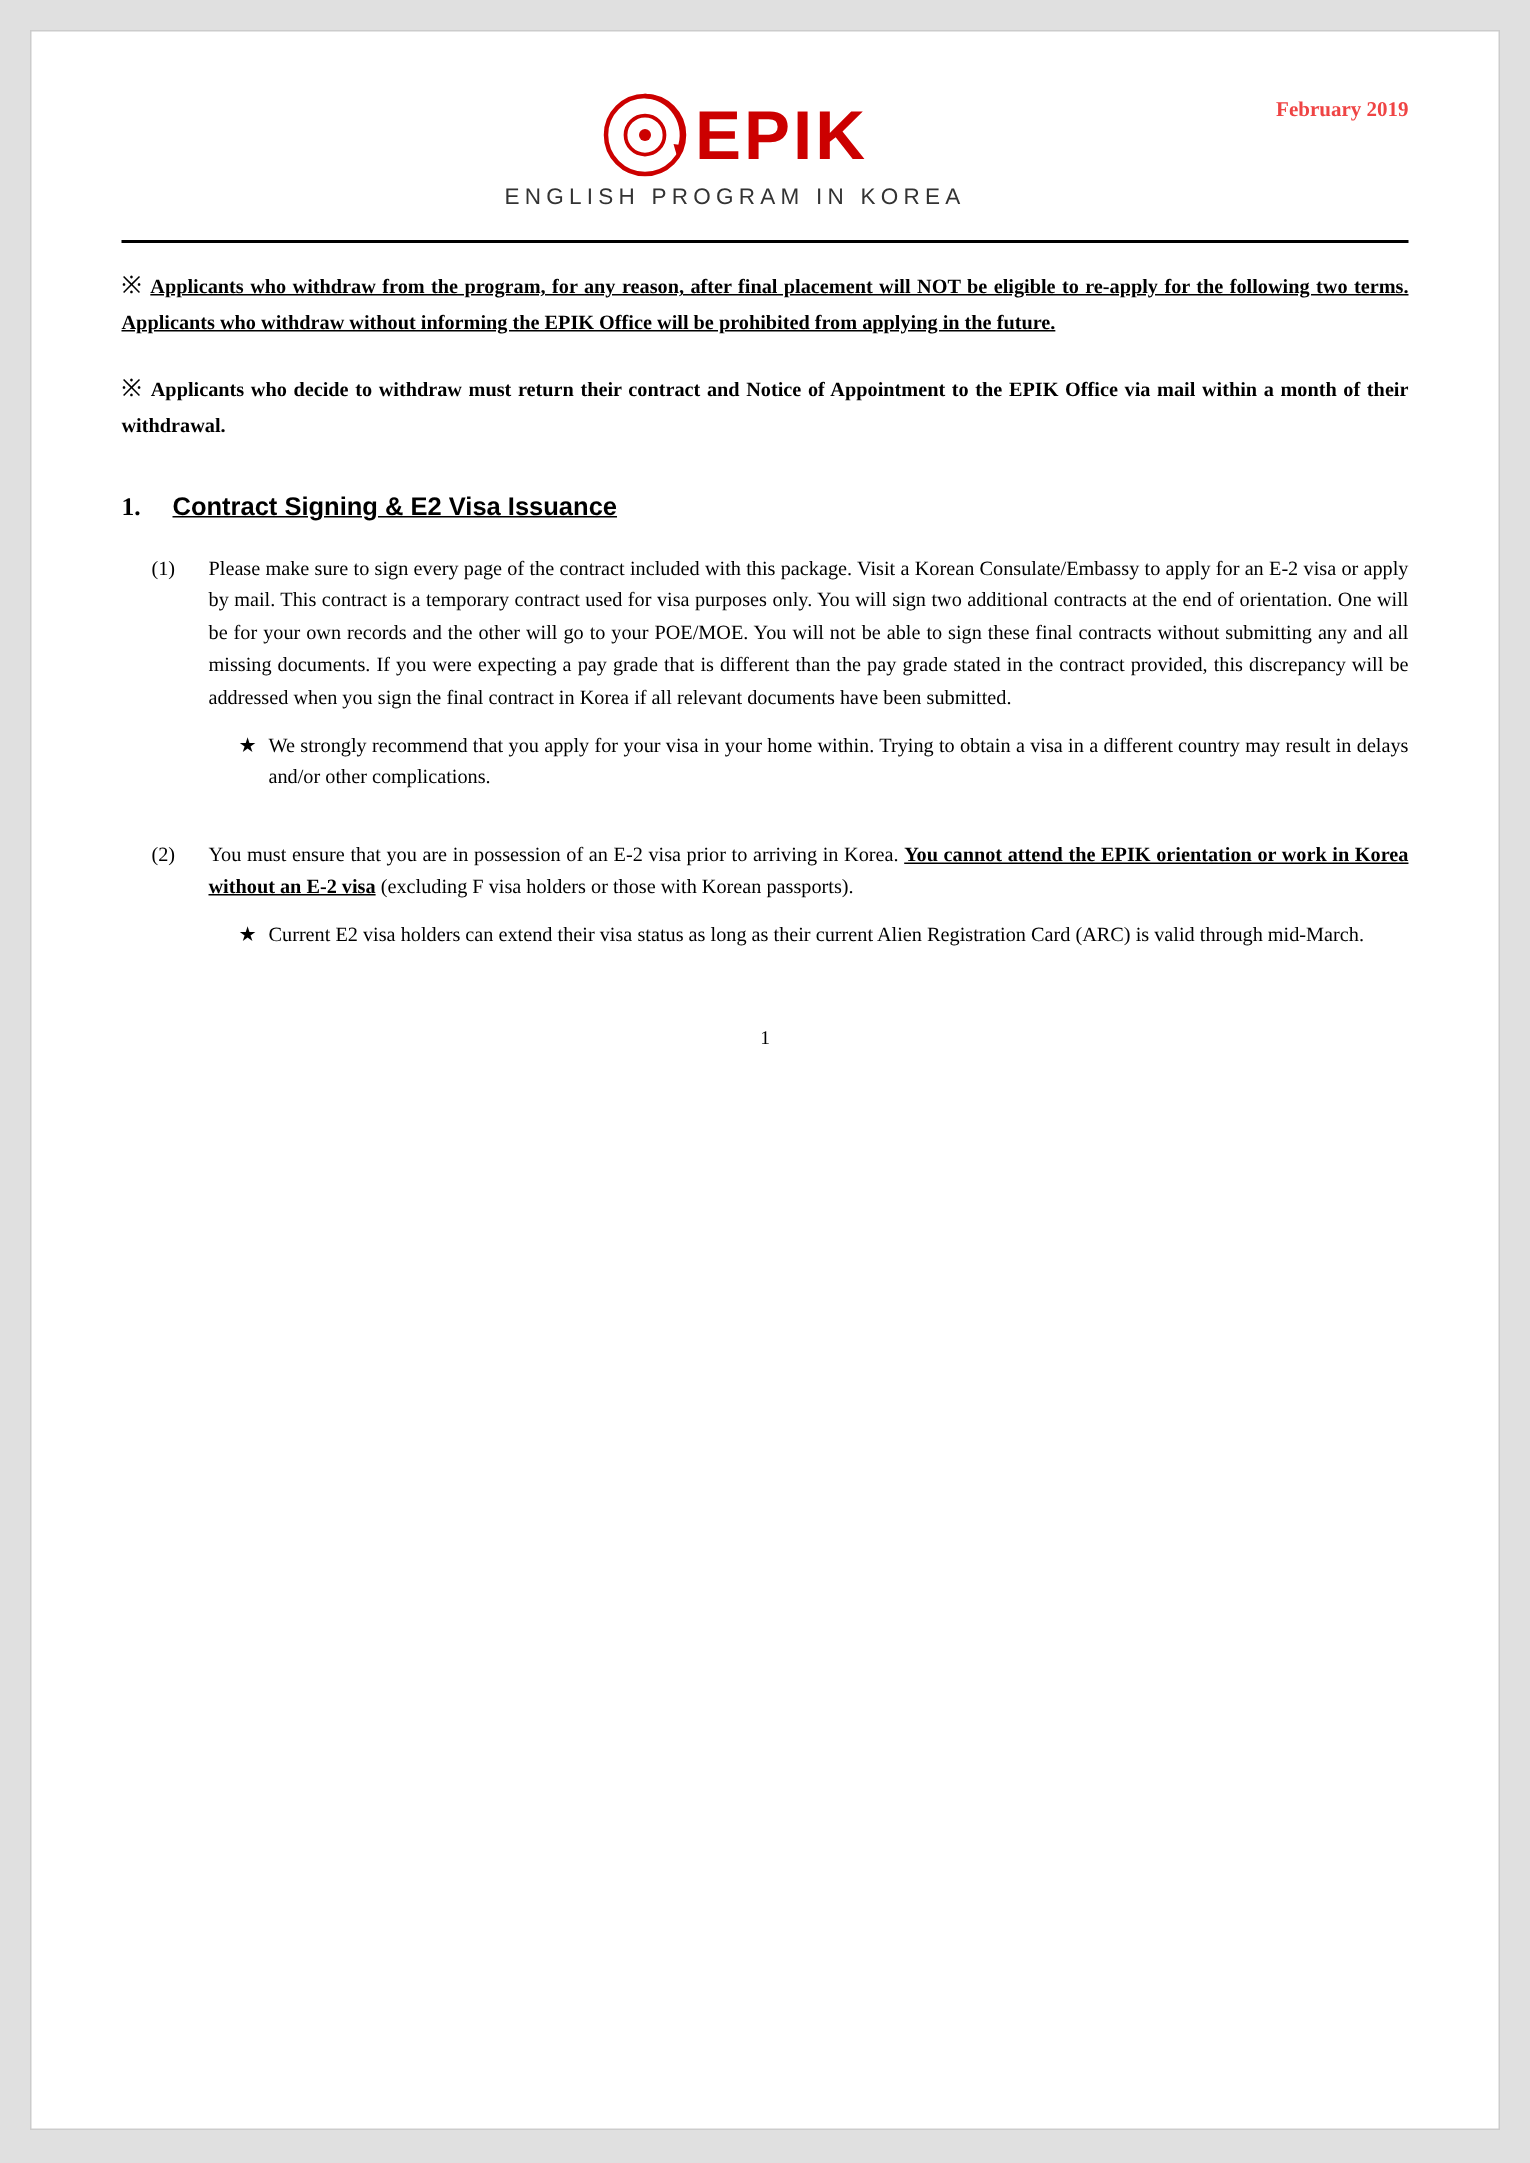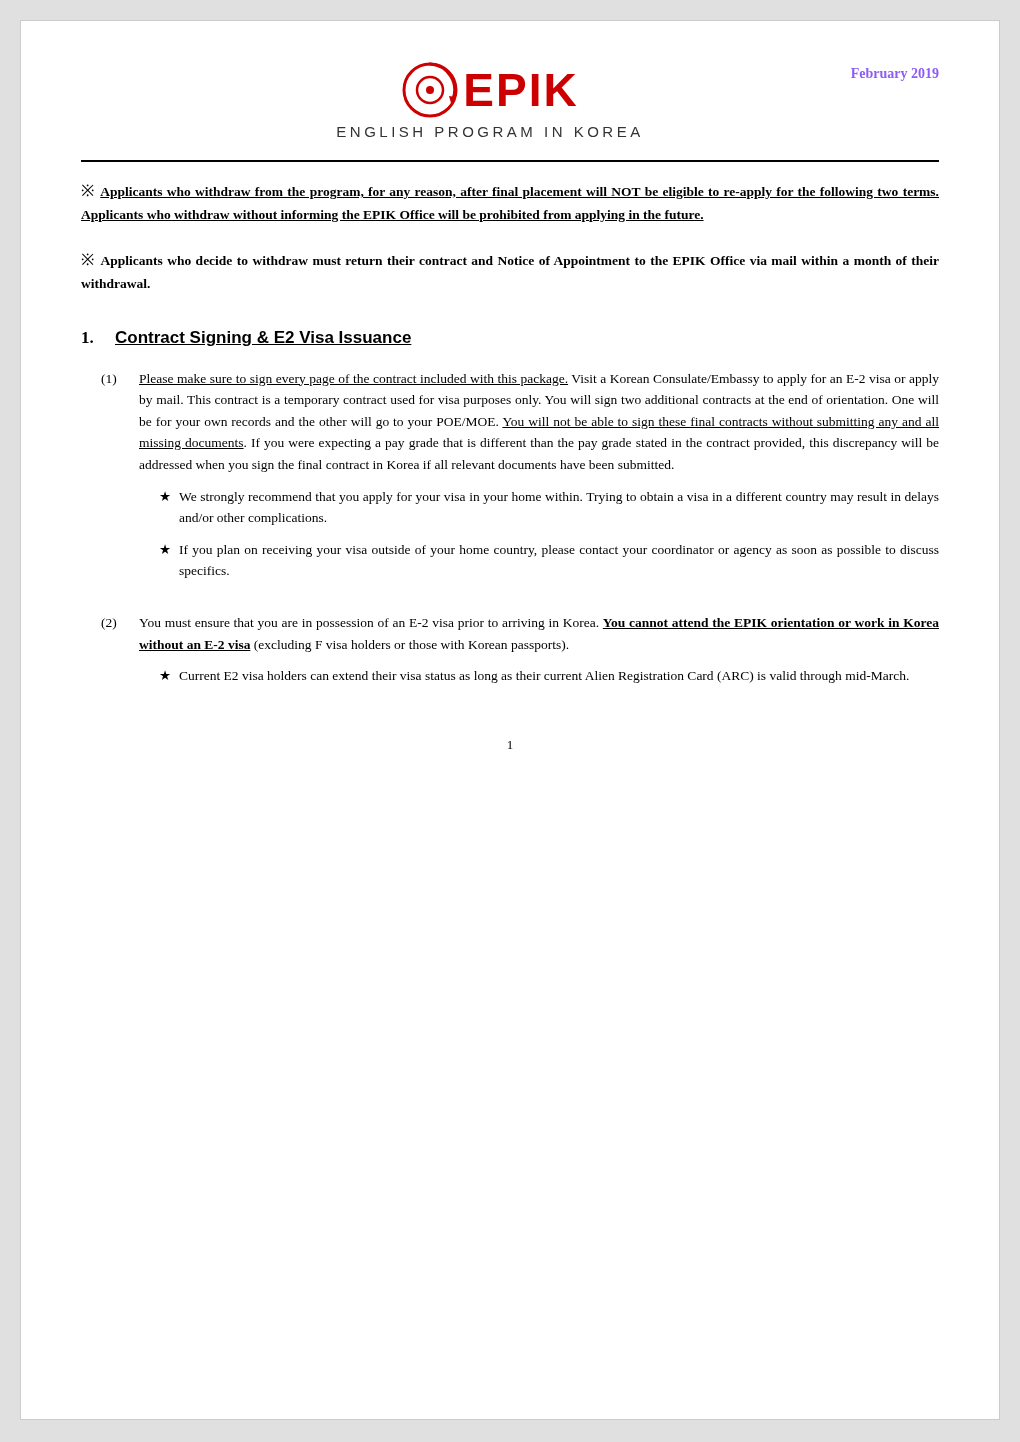--- a/index.html
+++ b/index.html
@@ -28,21 +28,21 @@
     .header {
       display: flex;
       justify-content: space-between;
       align-items: flex-start;
       margin-bottom: 20px;
     }
 
     .date-area {
       font-size: 14px;
       font-weight: bold;
-      color: #8b5cf6;
+      color: #ef4444;
       white-space: nowrap;
       padding-top: 5px;
     }
 
     .divider {
       border: none;
       border-top: 2px solid #000000;
       margin-bottom: 16px;
     }
 
@@ -83,21 +83,20 @@
     .section-title {
       font-size: 17px;
       font-weight: bold;
       color: #000000;
       margin-bottom: 16px;
       margin-top: 30px;
       font-family: Arial, sans-serif;
     }
 
     .underline {
-      text-decoration: underline;
     }
 
     .bullet-list {
       list-style: none;
       padding-left: 20px;
       margin-top: 10px;
     }
 
     .bullet-list li {
       margin-bottom: 10px;
@@ -221,21 +220,20 @@
 
       <div class="ordered-item">
         <span class="ordered-item-num">(1)</span>
         <div class="ordered-item-content">
           <p>
             <span class="underline">Please make sure to sign every page of the contract included with this package.</span>
             <span> Visit a Korean Consulate/Embassy to apply for an E-2 visa or apply by mail. This contract is a temporary contract used for visa purposes only. You will sign two additional contracts at the end of orientation. One will be for your own records and the other will go to your POE/MOE. </span><span class="underline">You will not be able to sign these final contracts without submitting any and all missing documents</span><span>. If you were expecting a pay grade that is different than the pay grade stated in the contract provided, this discrepancy will be addressed when you sign the final contract in Korea if all relevant documents have been submitted.</span>
           </p>
           <ul class="bullet-list">
             <li>We strongly recommend that you apply for your visa in your home within. Trying to obtain a visa in a different country may result in delays and/or other complications.</li>
-            <li>If you plan on receiving your visa outside of your home country, please contact your coordinator or agency as soon as possible to discuss specifics.</li>
           </ul>
         </div>
       </div>
 
       <div class="ordered-item">
         <span class="ordered-item-num">(2)</span>
         <div class="ordered-item-content">
           <p>
             <span>You must ensure that you are in possession of an E-2 visa prior to arriving in Korea. </span><span class="bold-underline">You cannot attend the EPIK orientation or work in Korea without an E-2 visa</span><span> (excluding F visa holders or those with Korean passports).</span>
           </p>

